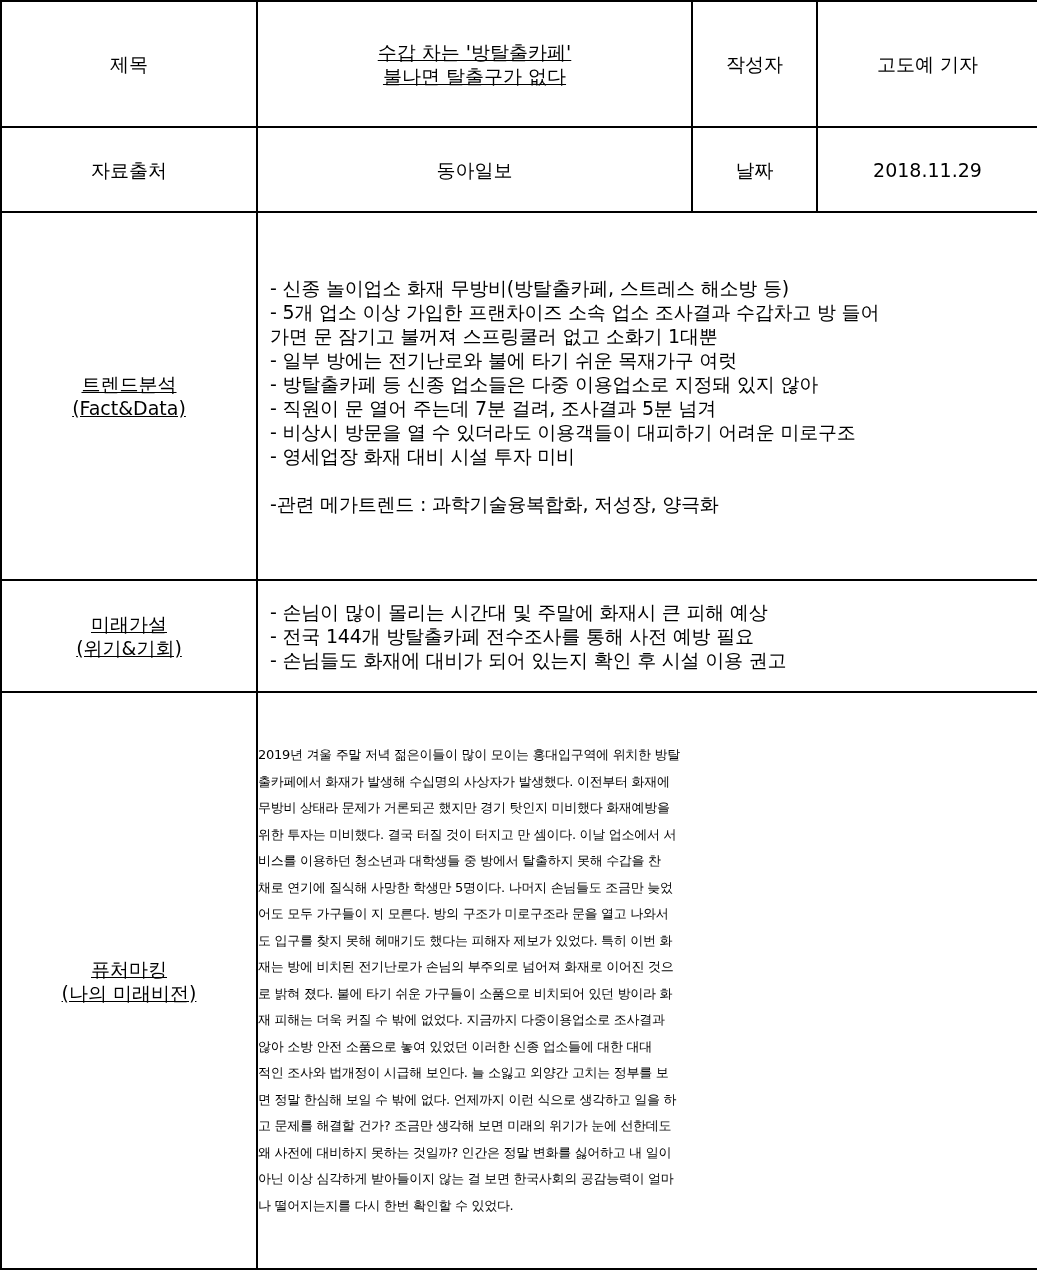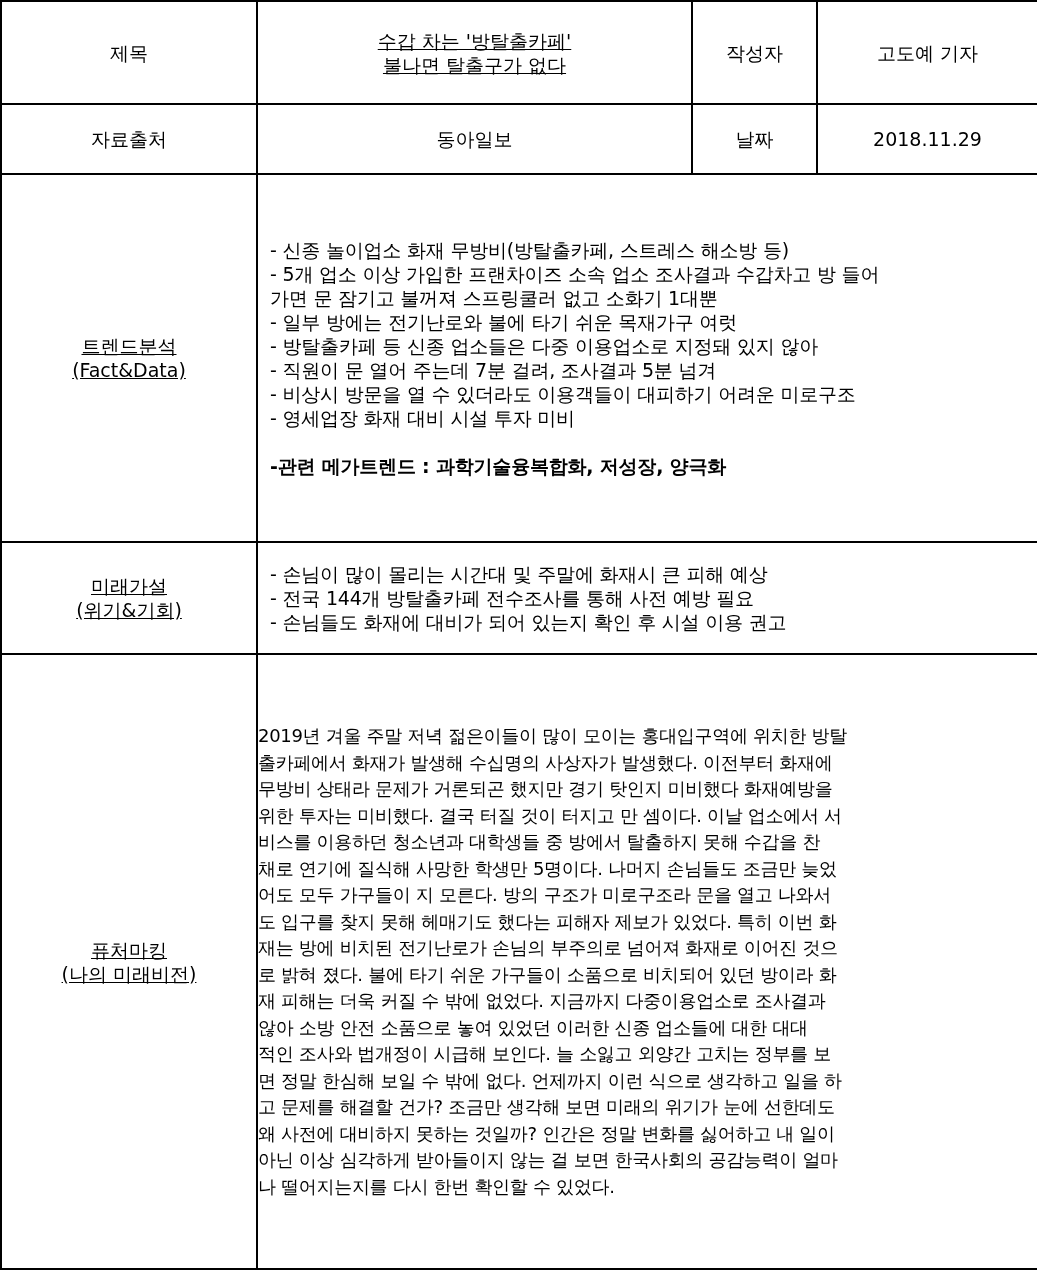--- a/index.html
+++ b/index.html
@@ -38,56 +38,56 @@
       padding-left: 6px;
       padding-right: 6px;
     }
     .line {
       display: block;
       white-space: nowrap;
       letter-spacing: -0.2px;
       padding-left: 12px;
     }
     .bold {
-      font-weight: bold;
+      font-weight: normal;
     }
     .blank {
       display: block;
       height: 24px;
     }
     .para {
-      font-size: 18px;
+      font-size: 13px;
       line-height: 26.5px;
       letter-spacing: -0.3px;
       white-space: nowrap;
     }
     .para span { display: block; }
     .label-sub { display: block; text-decoration: underline; }
   </style>
 </head>
 <body>
 
 <table class="sheet">
   <colgroup>
     <col style="width:256px">
     <col style="width:435px">
     <col style="width:125px">
     <col style="width:221px">
   </colgroup>
   <tbody>
-      <tr style="height:103px">
+      <tr style="height:126px">
     <td class="label">제목</td>
     <td class="center">
       <span class="label-sub">수갑 차는 '방탈출카페'</span>
       <span class="label-sub">불나면 탈출구가 없다</span>
     </td>
     <td class="label">작성자</td>
     <td class="center">고도예 기자</td>
   </tr>
-  <tr style="height:70px">
+  <tr style="height:85px">
     <td class="label">자료출처</td>
     <td class="center">동아일보</td>
     <td class="label">날짜</td>
     <td class="center">2018.11.29</td>
   </tr>
   <tr style="height:368px">
     <td class="label">
       <span class="label-sub">트렌드분석</span>
       <span class="label-sub">(Fact&amp;Data)</span>
     </td>

